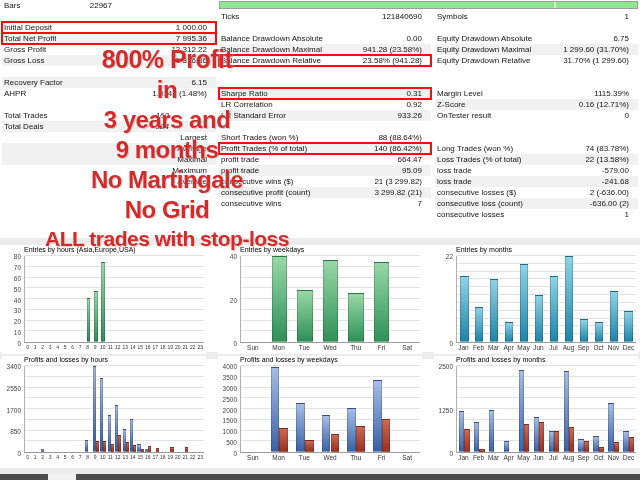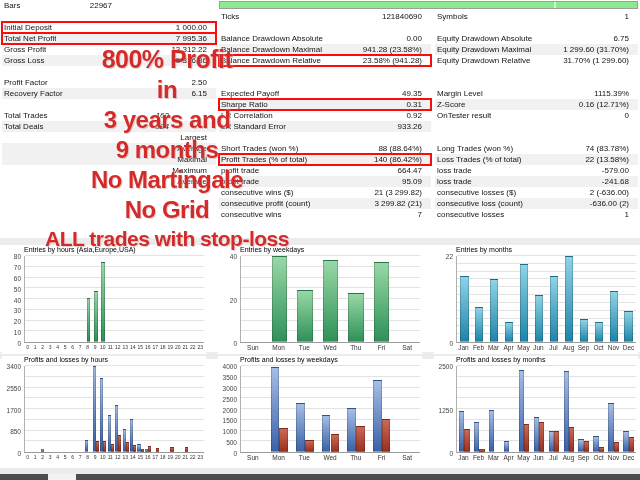--- a/index.html
+++ b/index.html
@@ -74,27 +74,27 @@
       </div>
       <div class="row">
         <span class="lbl">Gross Profit</span>
         <span class="val">13 312.22</span>
       </div>
       <div class="row g">
         <span class="lbl">Gross Loss</span>
         <span class="val">-5 316.86</span>
       </div>
       <div class="row blank"></div>
-      <div class="row">
-        <span class="lbl">Profit Factor</span>
-        <span class="val">2.50</span>
-      </div>
       <div class="row g">
         <span class="lbl">Recovery Factor</span>
         <span class="val">6.15</span>
+      </div>
+      <div class="row">
+        <span class="lbl">AHPR</span>
+        <span class="val">1.0148 (1.48%)</span>
       </div>
       <div class="row blank"></div>
       <div class="row a-mid">
         <span class="lbl">Total Trades</span>
         <span class="val">162</span>
       </div>
       <div class="row g a-mid">
         <span class="lbl">Total Deals</span>
         <span class="val">324</span>
       </div>
@@ -133,24 +133,20 @@
       <div class="row g">
         <span class="lbl">Balance Drawdown Maximal</span>
         <span class="val">941.28 (23.58%)</span>
       </div>
       <div class="row boxed">
         <span class="lbl">Balance Drawdown Relative</span>
         <span class="val">23.58% (941.28)</span>
       </div>
       <div class="row blank"></div>
       <div class="row blank"></div>
-      <div class="row">
-        <span class="lbl">Expected Payoff</span>
-        <span class="val">49.35</span>
-      </div>
       <div class="row g boxed">
         <span class="lbl">Sharpe Ratio</span>
         <span class="val">0.31</span>
       </div>
       <div class="row">
         <span class="lbl">LR Correlation</span>
         <span class="val">0.92</span>
       </div>
       <div class="row g">
         <span class="lbl">LR Standard Error</span>

